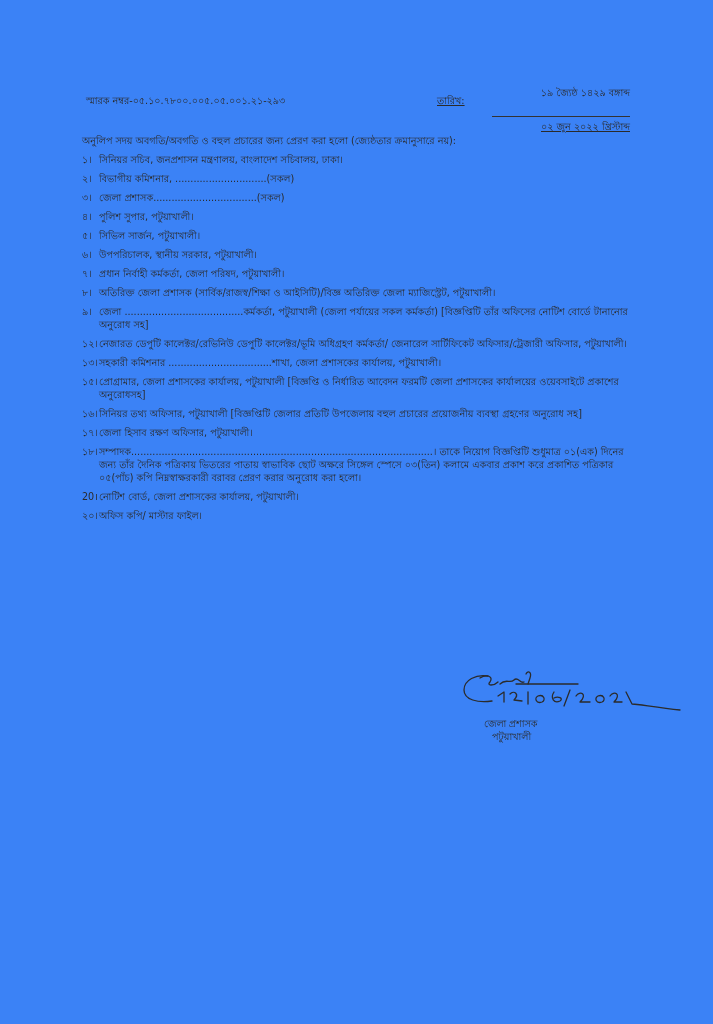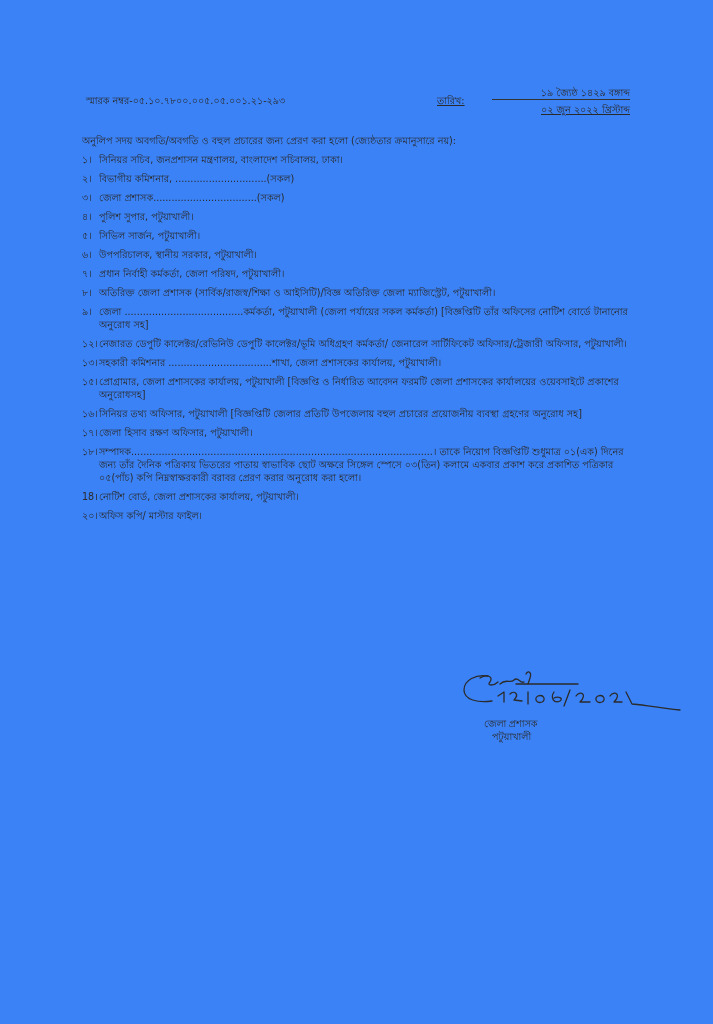--- a/index.html
+++ b/index.html
@@ -38,21 +38,21 @@
     }
     .date-block {
       position: absolute;
       left: 492px;
       top: 86px;
       width: 138px;
       text-align: right;
     }
     .date-bangla {
       display: block;
-      padding-bottom: 0;
+      padding-bottom: 17px;
       border-bottom: 1px solid #333;
       white-space: nowrap;
     }
     .date-english {
       display: block;
       padding-top: 3px;
       white-space: nowrap;
       text-decoration: underline;
     }
     .intro {
@@ -175,21 +175,21 @@
       </li>
     <li class="dist-item">
         <span class="num">১৭।</span>
         <span class="text">জেলা হিসাব রক্ষণ অফিসার, পটুয়াখালী।</span>
       </li>
     <li class="dist-item">
         <span class="num">১৮।</span>
         <span class="text">সম্পাদক...................................................................................................। তাকে নিয়োগ বিজ্ঞপ্তিটি শুধুমাত্র ০১(এক) দিনের জন্য তাঁর দৈনিক পত্রিকায় ভিতরের পাতায় স্বাভাবিক ছোট অক্ষরে সিঙ্গেল স্পেসে ০৩(তিন) কলামে একবার প্রকাশ করে প্রকাশিত পত্রিকার ০৫(পাঁচ) কপি নিম্নস্বাক্ষরকারী বরাবর প্রেরণ করার অনুরোধ করা হলো।</span>
       </li>
     <li class="dist-item">
-        <span class="num">18।</span>
+        <span class="num">20।</span>
         <span class="text">নোটিশ বোর্ড, জেলা প্রশাসকের কার্যালয়, পটুয়াখালী।</span>
       </li>
     <li class="dist-item">
         <span class="num">২০।</span>
         <span class="text">অফিস কপি/ মাস্টার ফাইল।</span>
       </li>
   </ul>
 
   <svg class="signature" viewBox="0 0 230 50" xmlns="http://www.w3.org/2000/svg">
     <g fill="none" stroke="#2b2b2b" stroke-width="1.3" stroke-linecap="round" stroke-linejoin="round">

